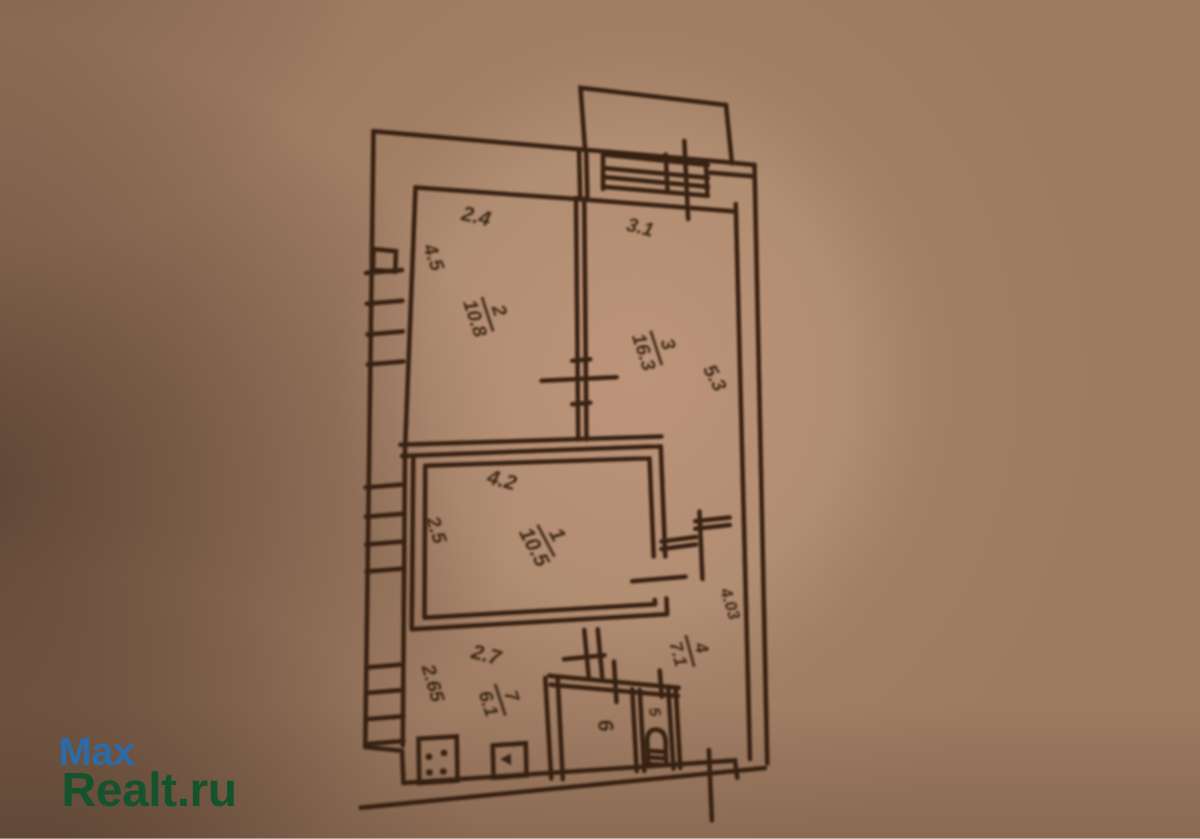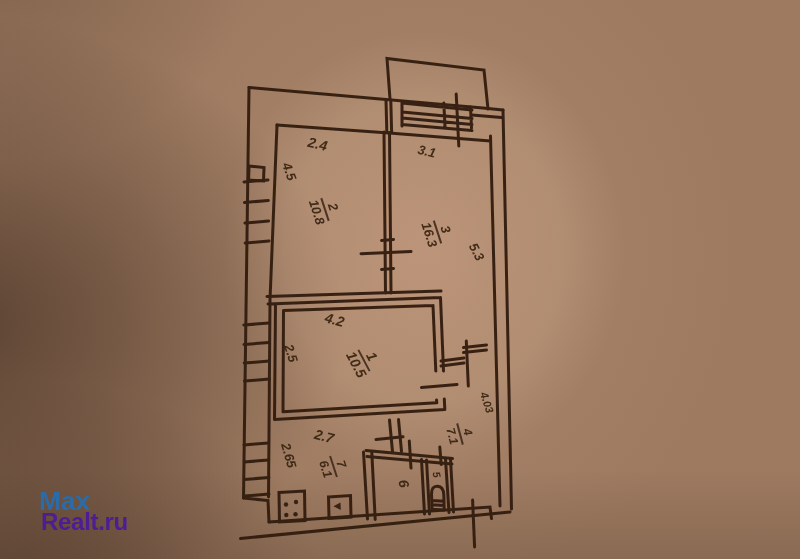--- a/index.html
+++ b/index.html
@@ -186,14 +186,14 @@
       </g>
 
 <g transform="translate(480,393.5) rotate(72)">
         <text font-size="11">4.03</text>
       </g>
 </g>
 </svg>
 
 <div class="wm" style="left:39px;top:486px;color:#2b6ba8;font-size:26.5px">Max</div>
 
-<div class="wm" style="left:41px;top:507.5px;color:#4c1d95;font-size:24px">Realt.ru</div>
+<div class="wm" style="left:41px;top:507.5px;color:#14532d;font-size:32px">Realt.ru</div>
 
 
 </body></html>

